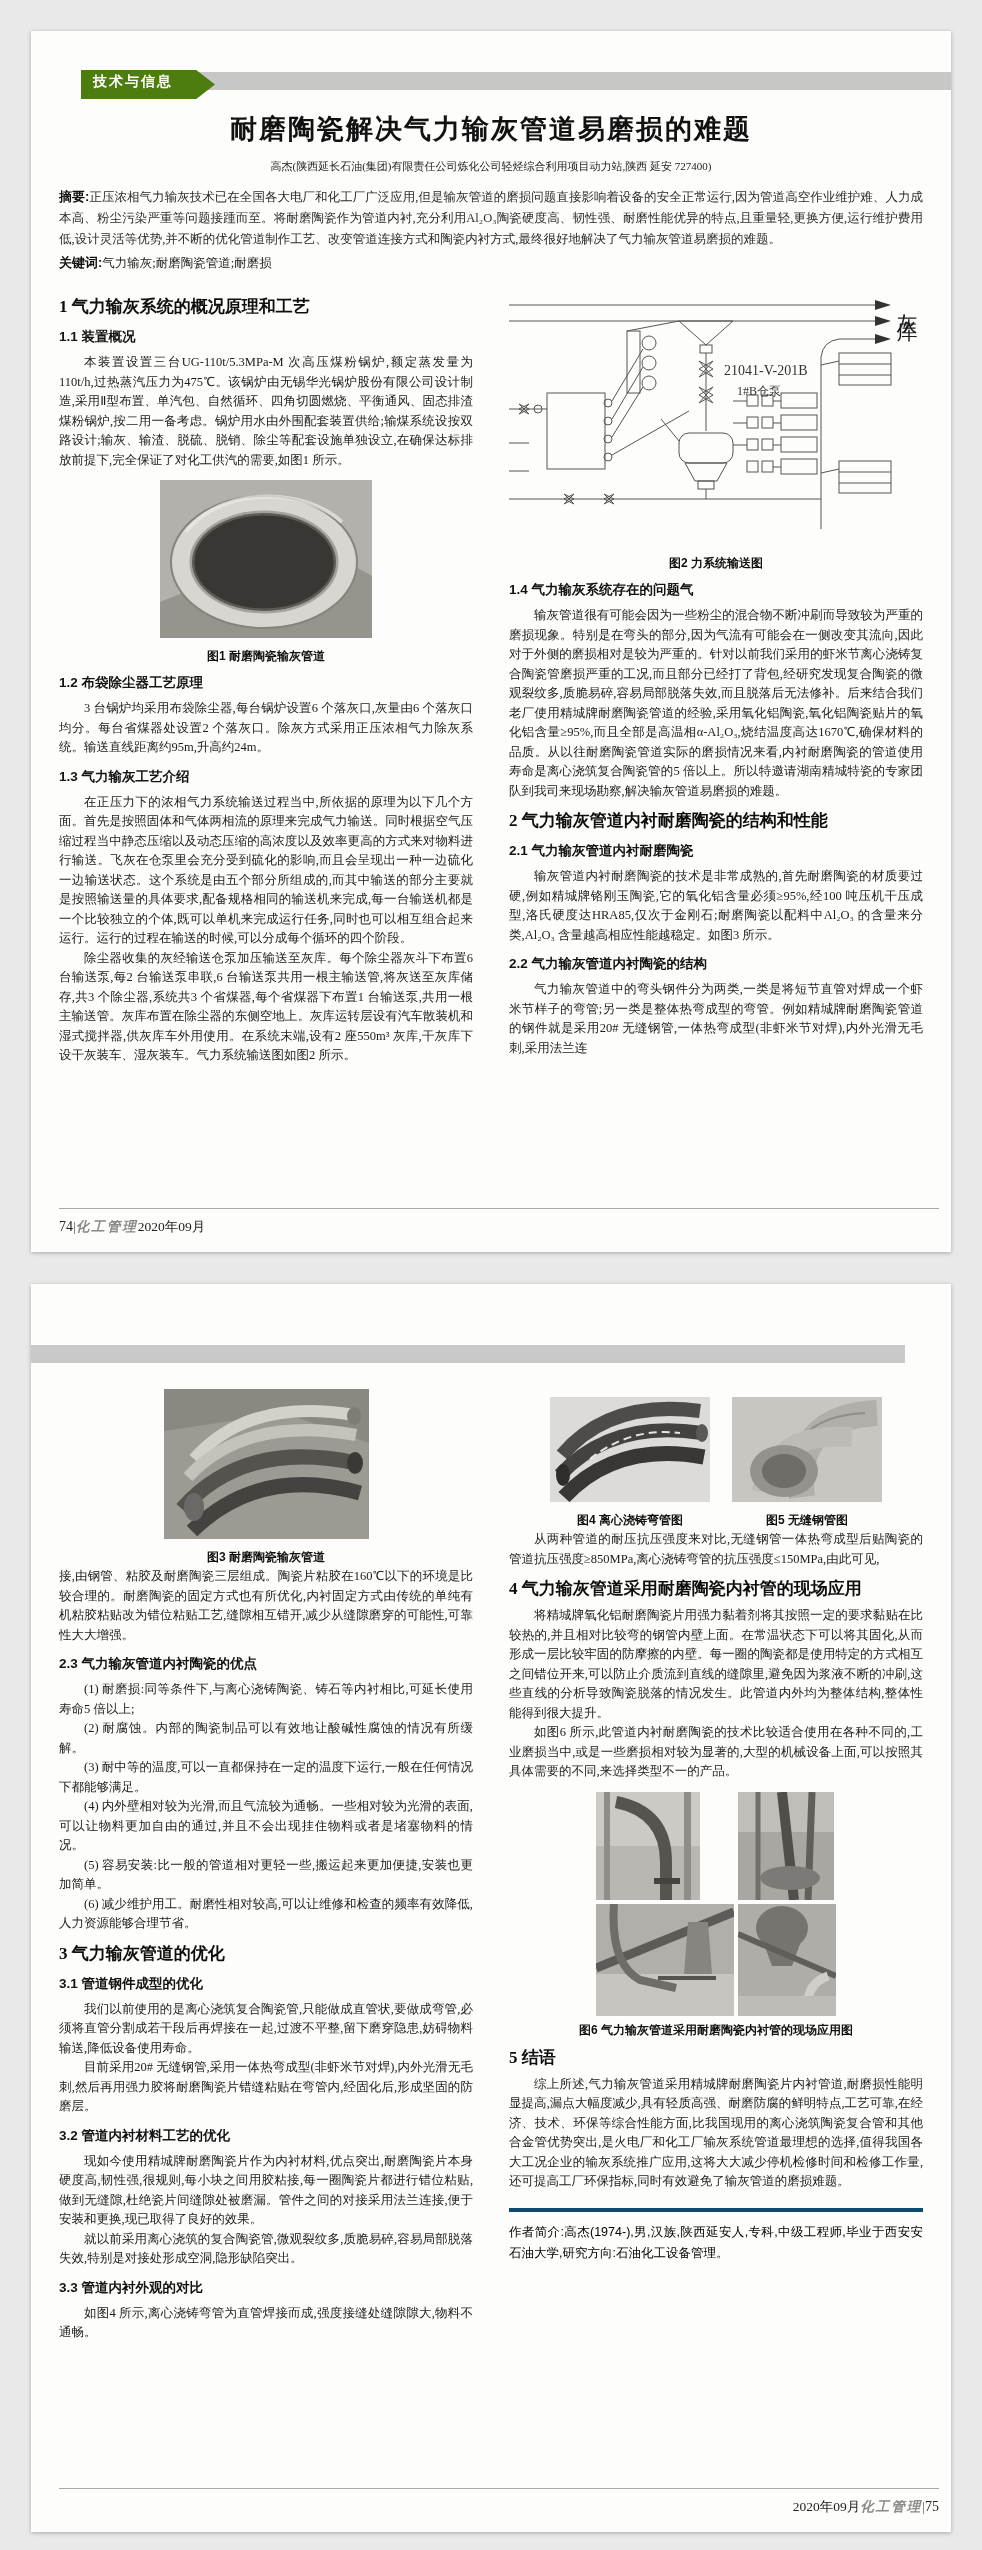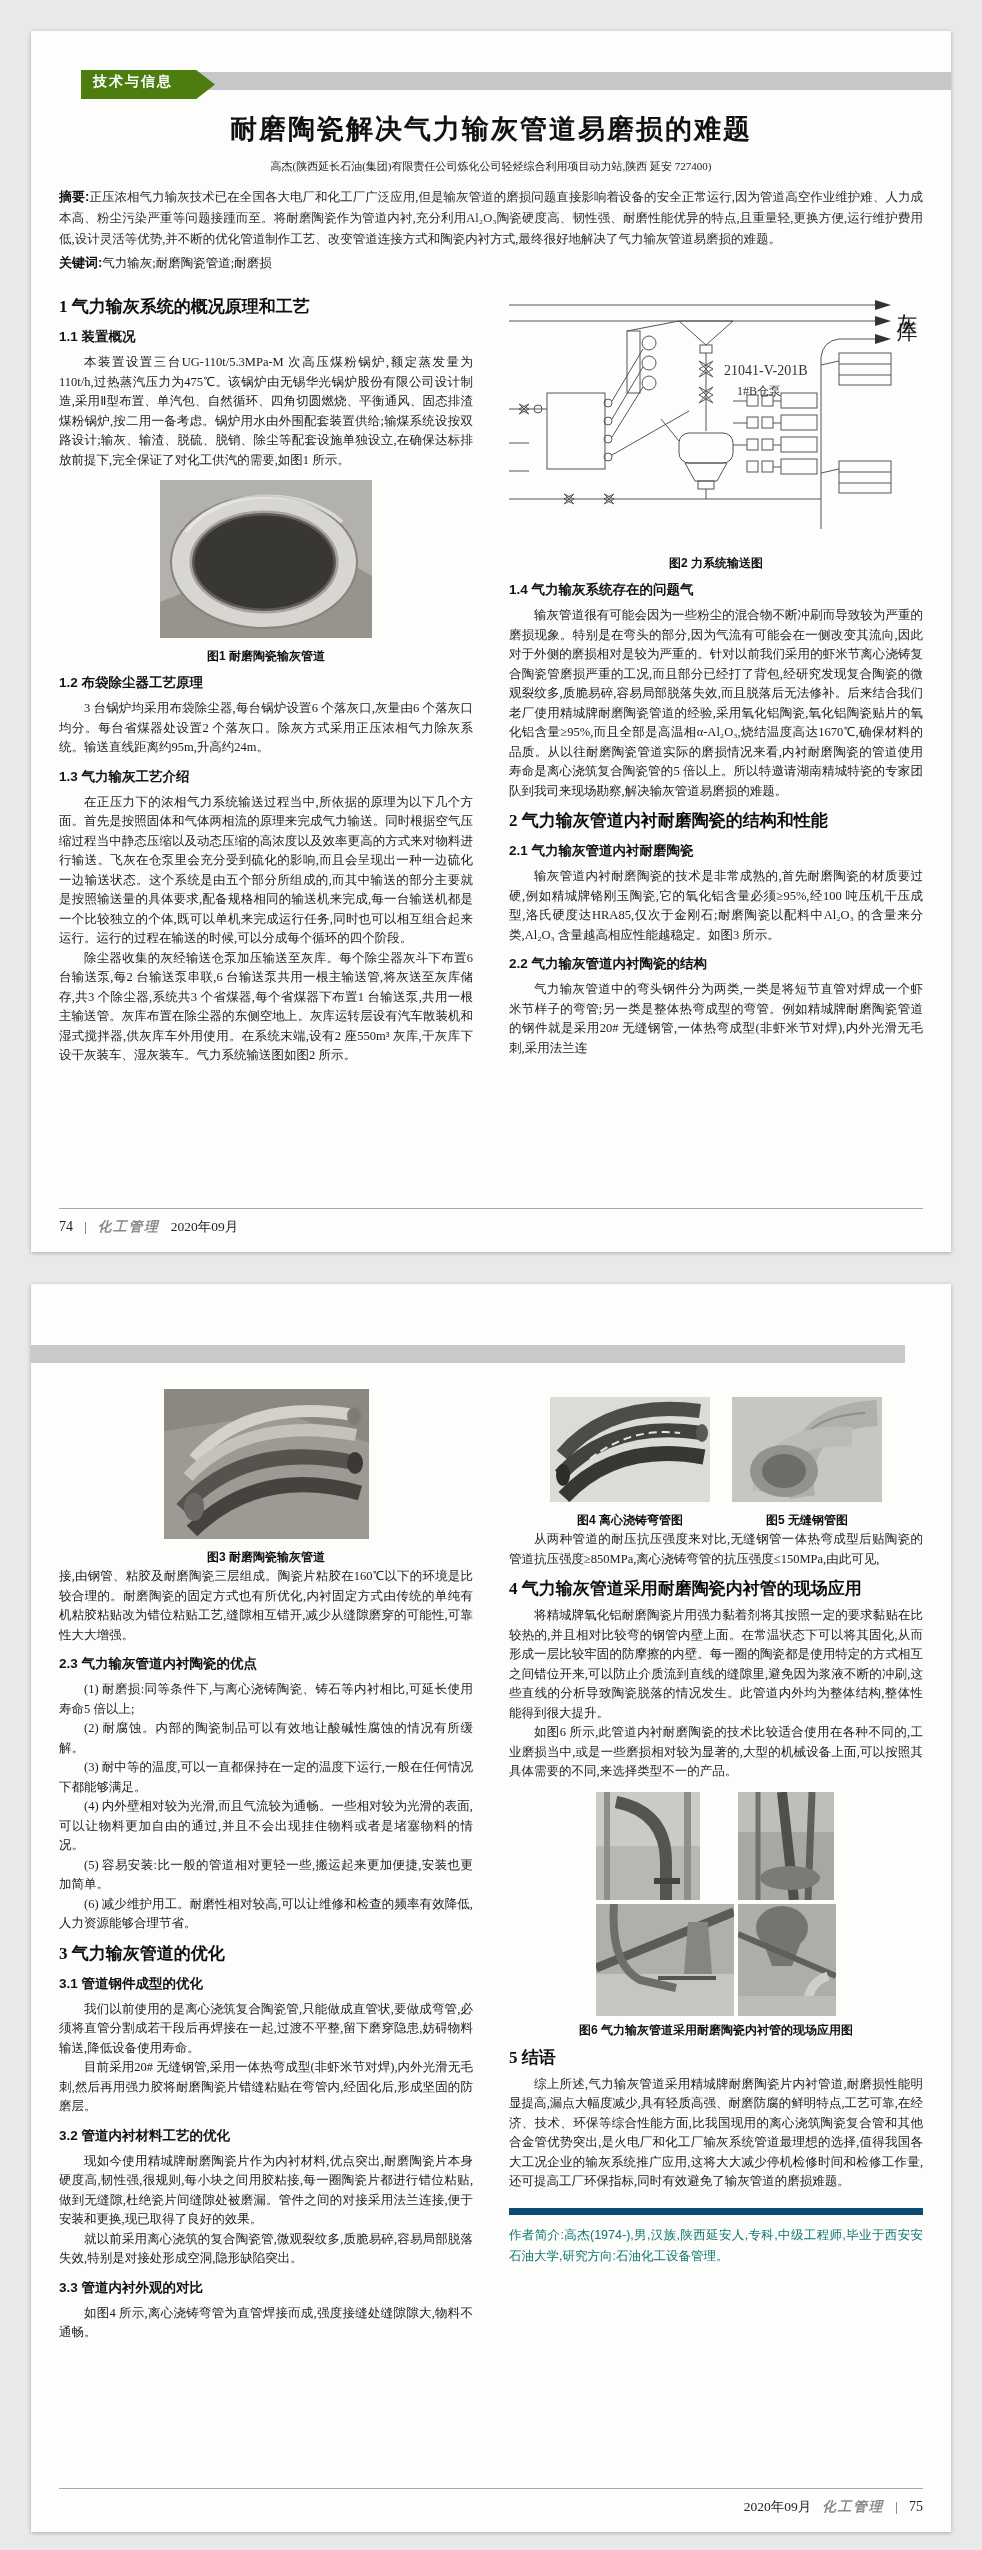--- a/index.html
+++ b/index.html
@@ -56,28 +56,28 @@
     font-size:21px;letter-spacing:6px;color:#1a1a1a;
   }
   .lbl-tag{position:absolute;left:215px;top:72px;font-size:14px;color:#333;}
   .lbl-pump{position:absolute;left:228px;top:92px;font-size:12px;color:#333;text-align:right;}
 
   
   .p2bar{height:18px;background:#c9c9c9;margin:61px 0 0 -28px;width:874px;}
   .p2cols{margin-top:26px;}
 
   .bio{
-    border-top:7px solid #0c4a6e;margin-top:16px;padding-top:10px;
-    font:12.5px/21px "Liberation Sans",sans-serif;color:#0f766e;text-align:justify;
+    border-top:4px solid #0c4a6e;margin-top:16px;padding-top:10px;
+    font:12.5px/21px "Liberation Sans",sans-serif;color:#000000;text-align:justify;
   }
 
   .pfoot{
-    position:absolute;left:28px;right:28px;bottom:16px;
+    position:absolute;left:28px;right:12px;bottom:16px;
     border-top:1px solid #a9a9a9;padding-top:9px;
-    font-size:13.5px;color:#222;display:flex;align-items:baseline;gap:11px;
+    font-size:13.5px;color:#222;display:flex;align-items:baseline;
   }
   .pfoot.right{justify-content:flex-end;}
   .pfoot .pno{font-size:14px;}
   .pfoot .jname{font-style:italic;font-weight:bold;color:#8a8a8a;letter-spacing:2px;}
   .pfoot .sep{color:#555;}
 </style>
 </head>
 <body>
 
 <div class="page" id="page1">

